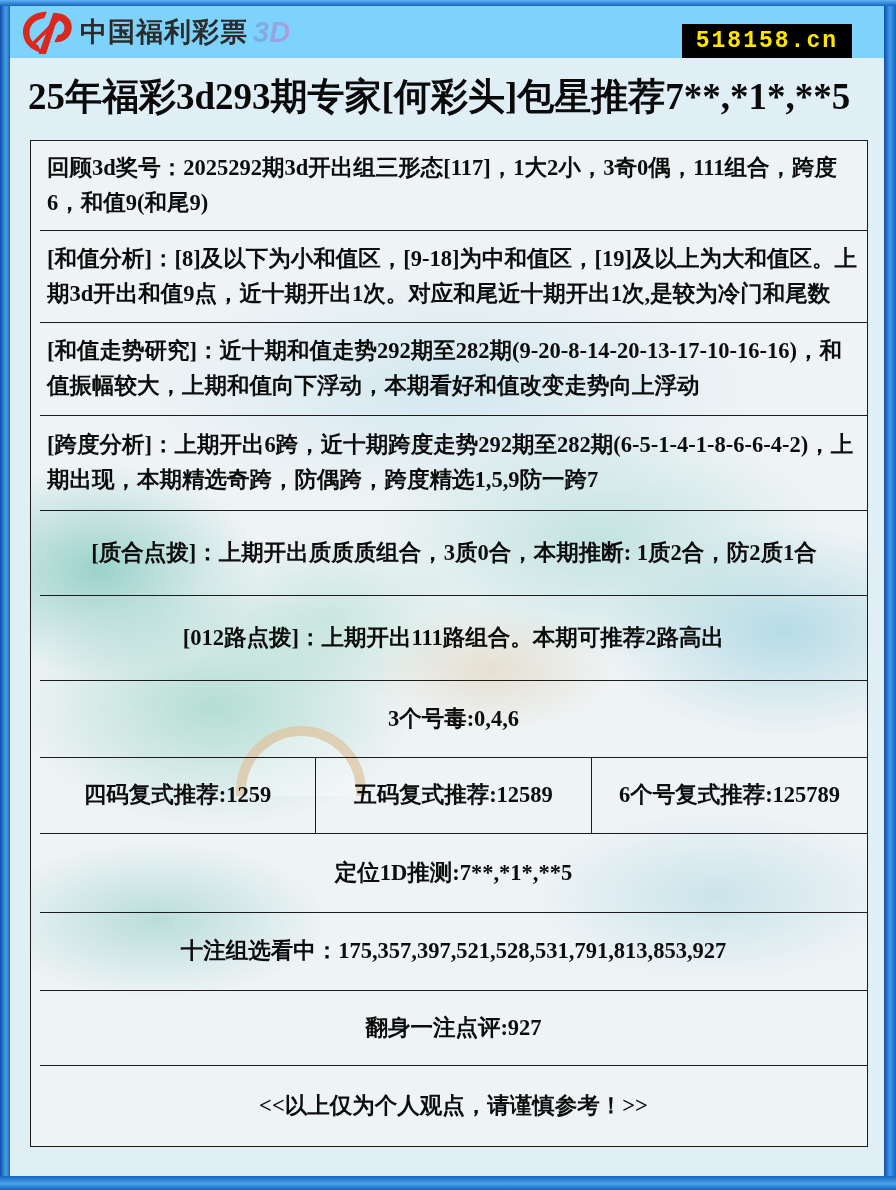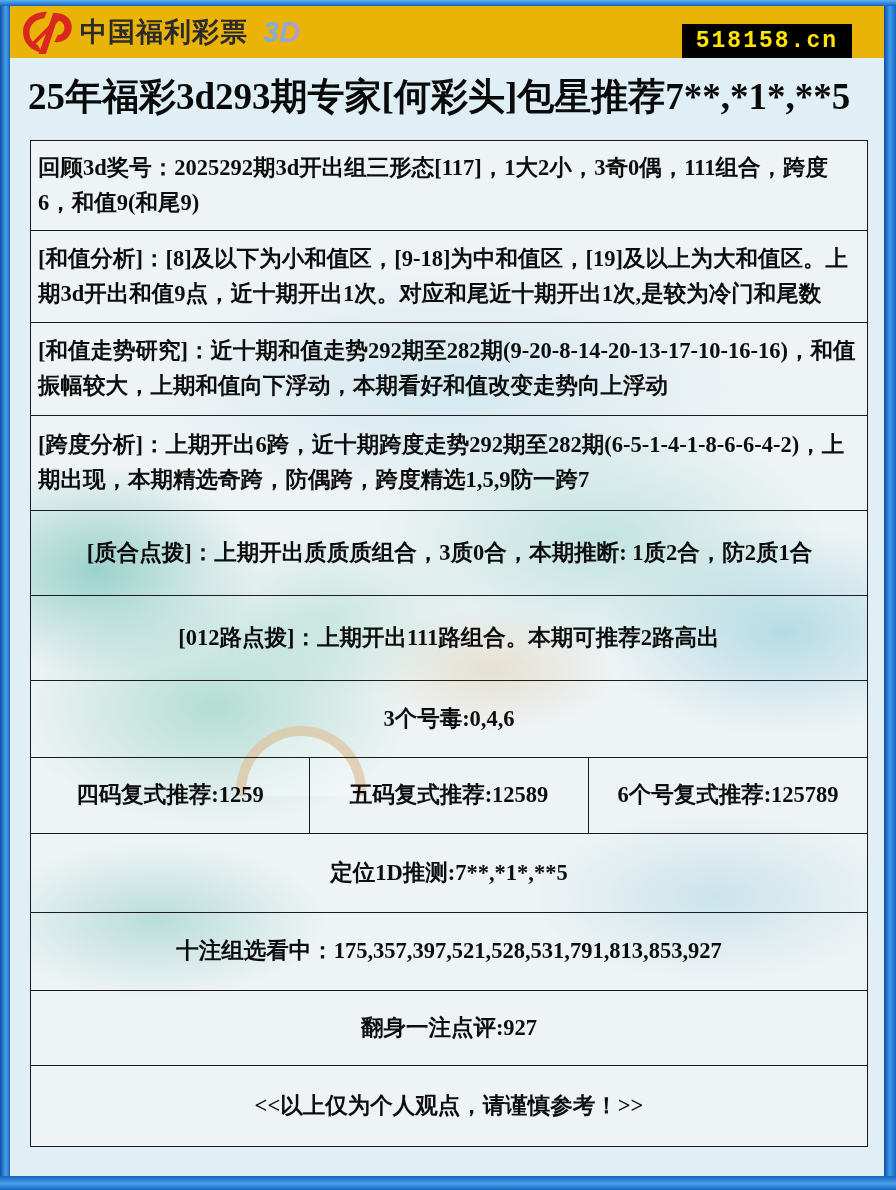--- a/index.html
+++ b/index.html
@@ -16,30 +16,30 @@
   .frame-bottom{ position:absolute; bottom:0; left:0; right:0; height:14px;
                  background:linear-gradient(#1565c0,#4aa0e8 55%,#1565c0); z-index:9; }
   .frame-left  { position:absolute; top:0; left:0; bottom:0; width:10px;
                  background:linear-gradient(90deg,#0d4fa8,#4aa0e8 60%,#1565c0); z-index:8; }
   .frame-right { position:absolute; top:0; right:0; bottom:0; width:12px;
                  background:linear-gradient(90deg,#0d4fa8,#3f9ae6 50%,#1565c0); z-index:8; }
 
   
   .header {
     position:absolute; top:6px; left:10px; right:12px; height:52px;
-    background:#eab308; display:flex; align-items:center; padding-left:8px;
+    background:#7dd3fc; display:flex; align-items:center; padding-left:8px;
   }
   .logo { width:56px; height:46px; flex:0 0 auto; }
   .brand {
     font-family:"Liberation Sans","DejaVu Sans",sans-serif;
     font-weight:bold; font-size:27px; color:#2b2b2b; margin-left:6px; letter-spacing:1px;
   }
   .brand-3d {
     font-family:"Liberation Sans","DejaVu Sans",sans-serif;
-    font-style:italic; font-weight:bold; font-size:29px; margin-left:15px;
+    font-style:italic; font-weight:bold; font-size:29px; margin-left:5px;
     background:linear-gradient(90deg,#6fb0e8,#b29bd8);
     -webkit-background-clip:text; background-clip:text; color:transparent;
   }
   .site-badge {
     position:absolute; top:18px; right:32px;
     background:#000; color:#ffe400;
     font-family:Liberation Mono, monospace;
     font-weight:bold; font-size:23px; letter-spacing:2px;
     padding:4px 14px; cursor:pointer;
   }
@@ -73,21 +73,21 @@
   .bridge-arch {
     position:absolute; left:205px; top:585px; width:130px; height:70px; z-index:0;
     border:10px solid rgba(214,178,132,.55); border-bottom:none;
     border-radius:70px 70px 0 0; background:rgba(255,255,255,.35); pointer-events:none;
   }
   .row {
     position:relative; z-index:1;
     border-bottom:1px solid #1c1c1c;
     display:flex; align-items:center;
     font-size:22.5px; font-weight:bold; color:#0d0d0d;
-    line-height:1.55; padding:0 7px;
+    line-height:1.55; padding:0 7px;margin-left:9px;
   }
   .row:last-child { border-bottom:none; }
   .row.center { justify-content:center; text-align:center; }
   .row.cols { padding:0; align-items:stretch; }
   .cell {
     flex:1 1 0; display:flex; align-items:center; justify-content:center;
     text-align:center;
   }
   .cell + .cell { border-left:1px solid #1c1c1c; }
   

